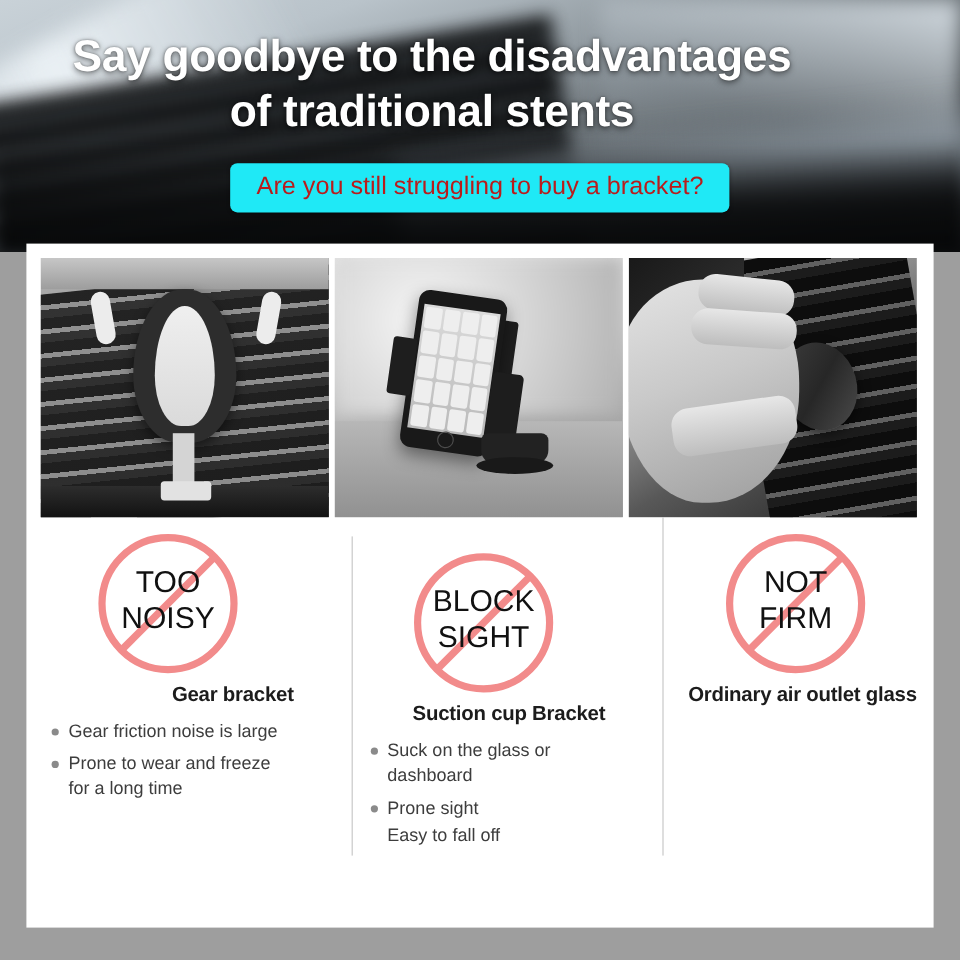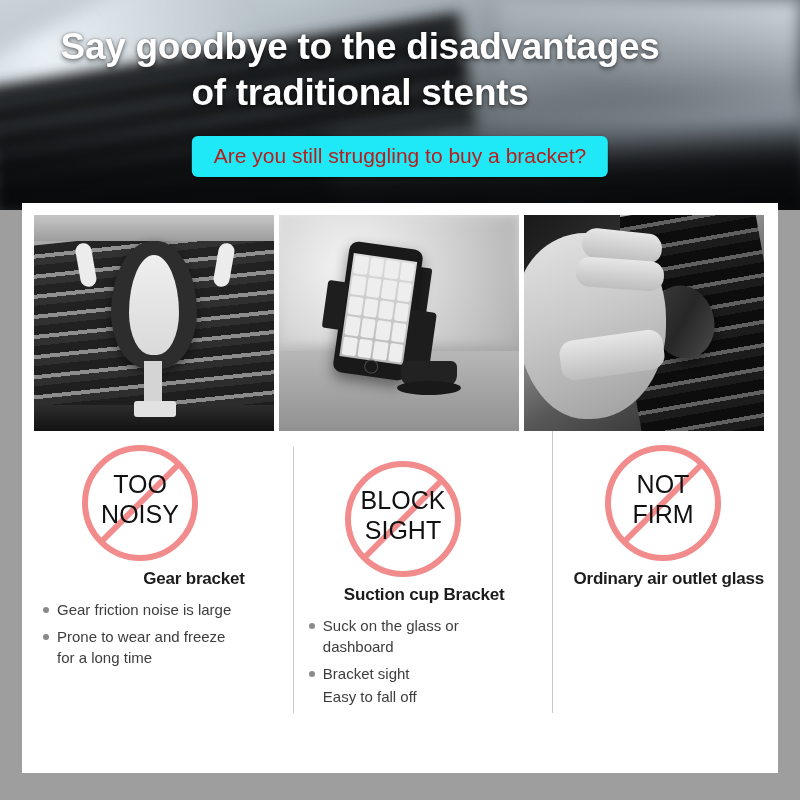--- a/index.html
+++ b/index.html
@@ -306,21 +306,21 @@
           <svg width="134" height="124" viewBox="0 0 134 124">
             <circle cx="67" cy="62" r="55" fill="none" stroke="#f28b8b" stroke-width="6"></circle>
             <line x1="28" y1="101" x2="106" y2="23" stroke="#f28b8b" stroke-width="6"></line>
             <text class="bt" x="67" y="52">BLOCK</text>
             <text class="bt" x="67" y="82">SIGHT</text>
           </svg>
         </div>
         <div class="subhead">Suction cup Bracket</div>
         <ul class="bullets">
           <li>Suck on the glass or dashboard</li>
-          <li>Bracket sight</li>
+          <li>Prone sight</li>
           <li class="nb">Easy to fall off</li>
         </ul>
       </div>
 
       <div class="col c3">
         <div class="ban">
           <svg width="134" height="124" viewBox="0 0 134 124">
             <circle cx="67" cy="62" r="55" fill="none" stroke="#f28b8b" stroke-width="6"></circle>
             <line x1="28" y1="101" x2="106" y2="23" stroke="#f28b8b" stroke-width="6"></line>
             <text class="bt" x="67" y="52">NOT</text>

